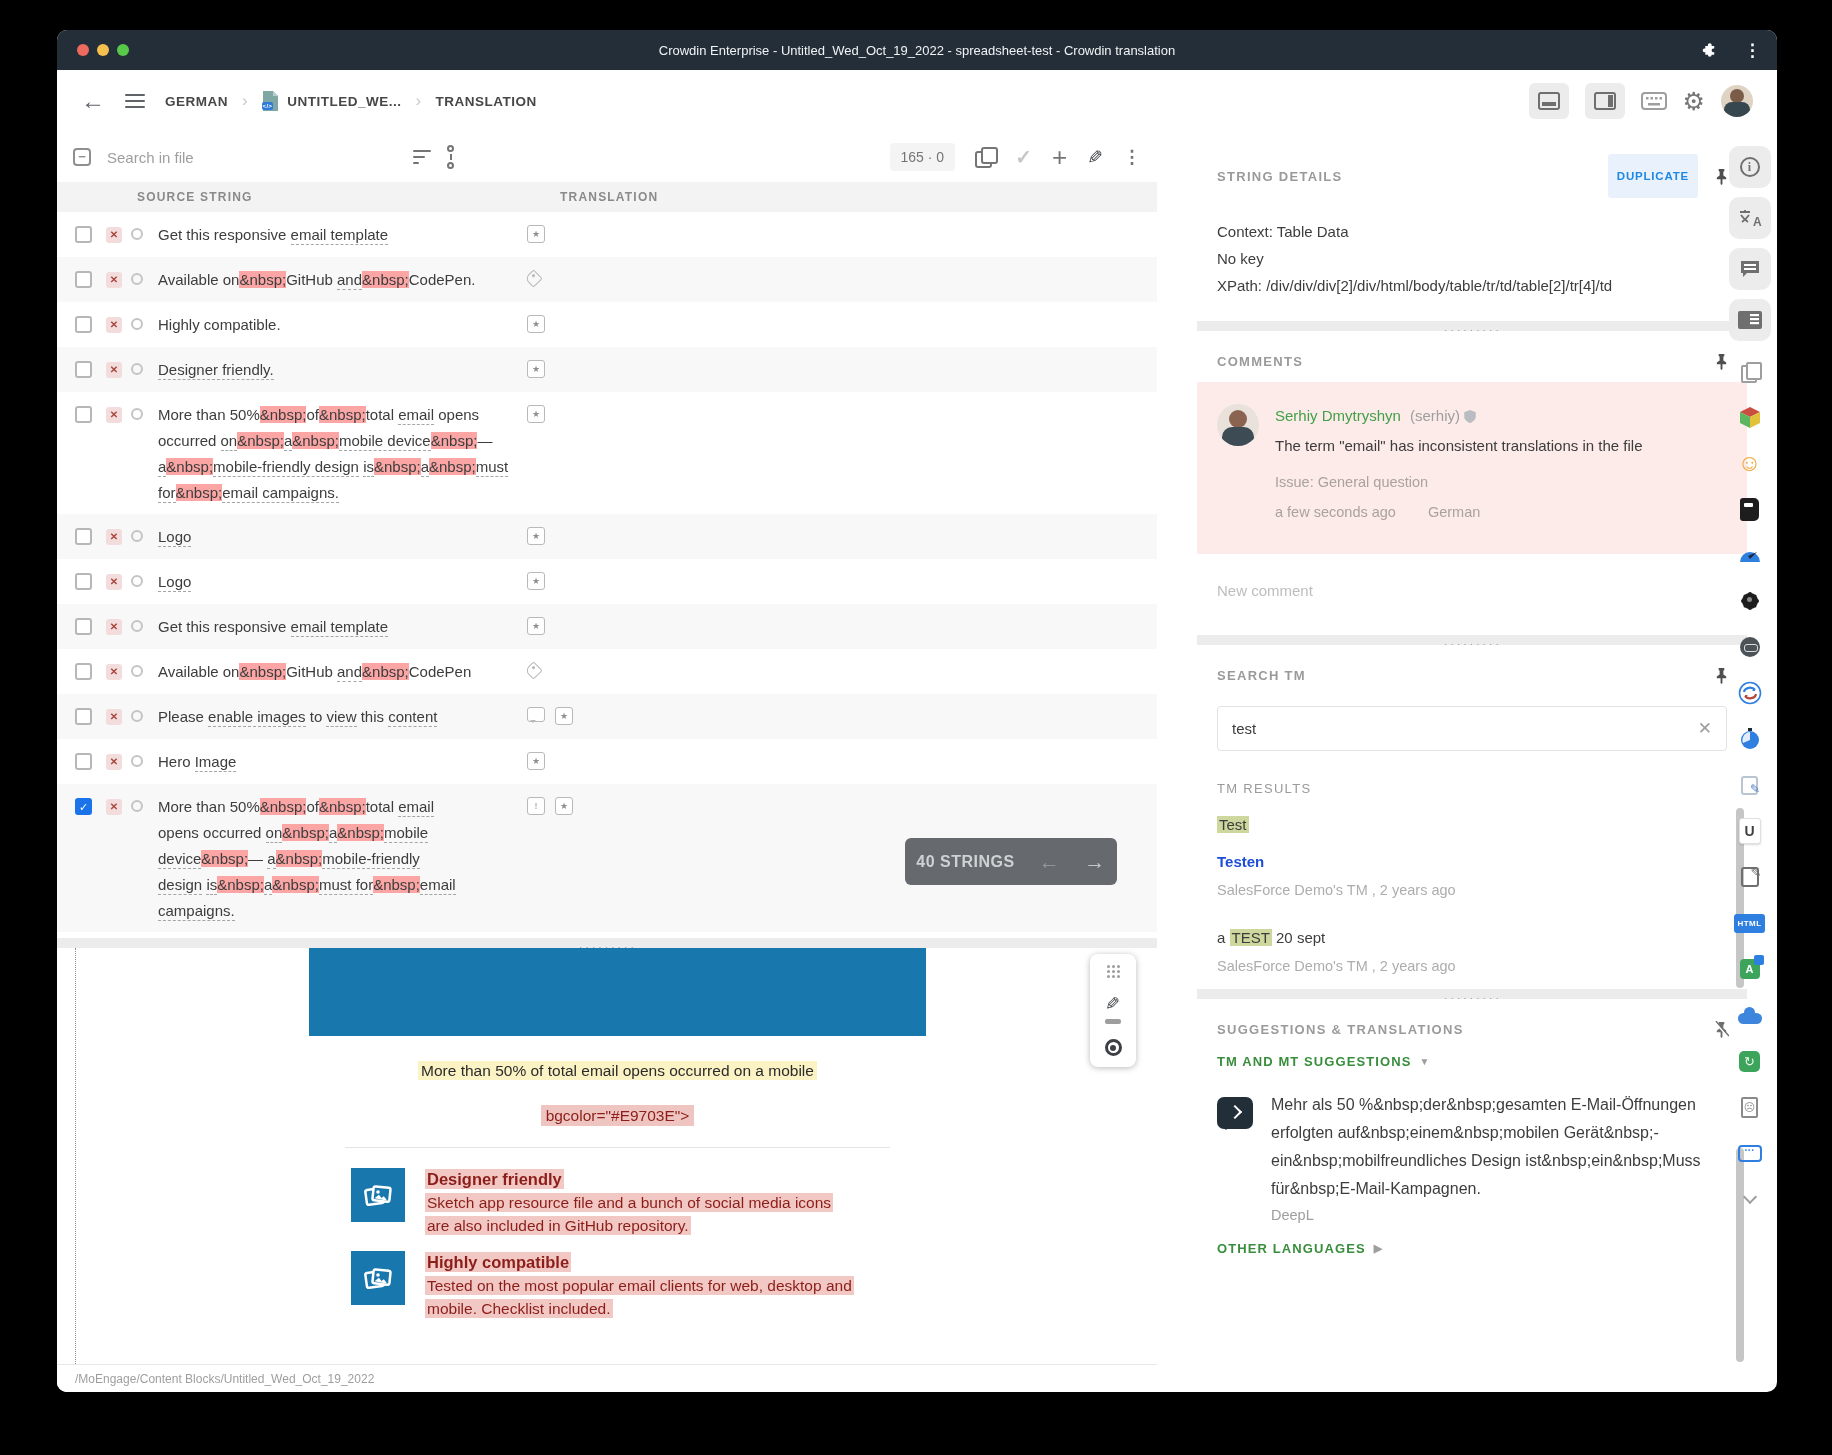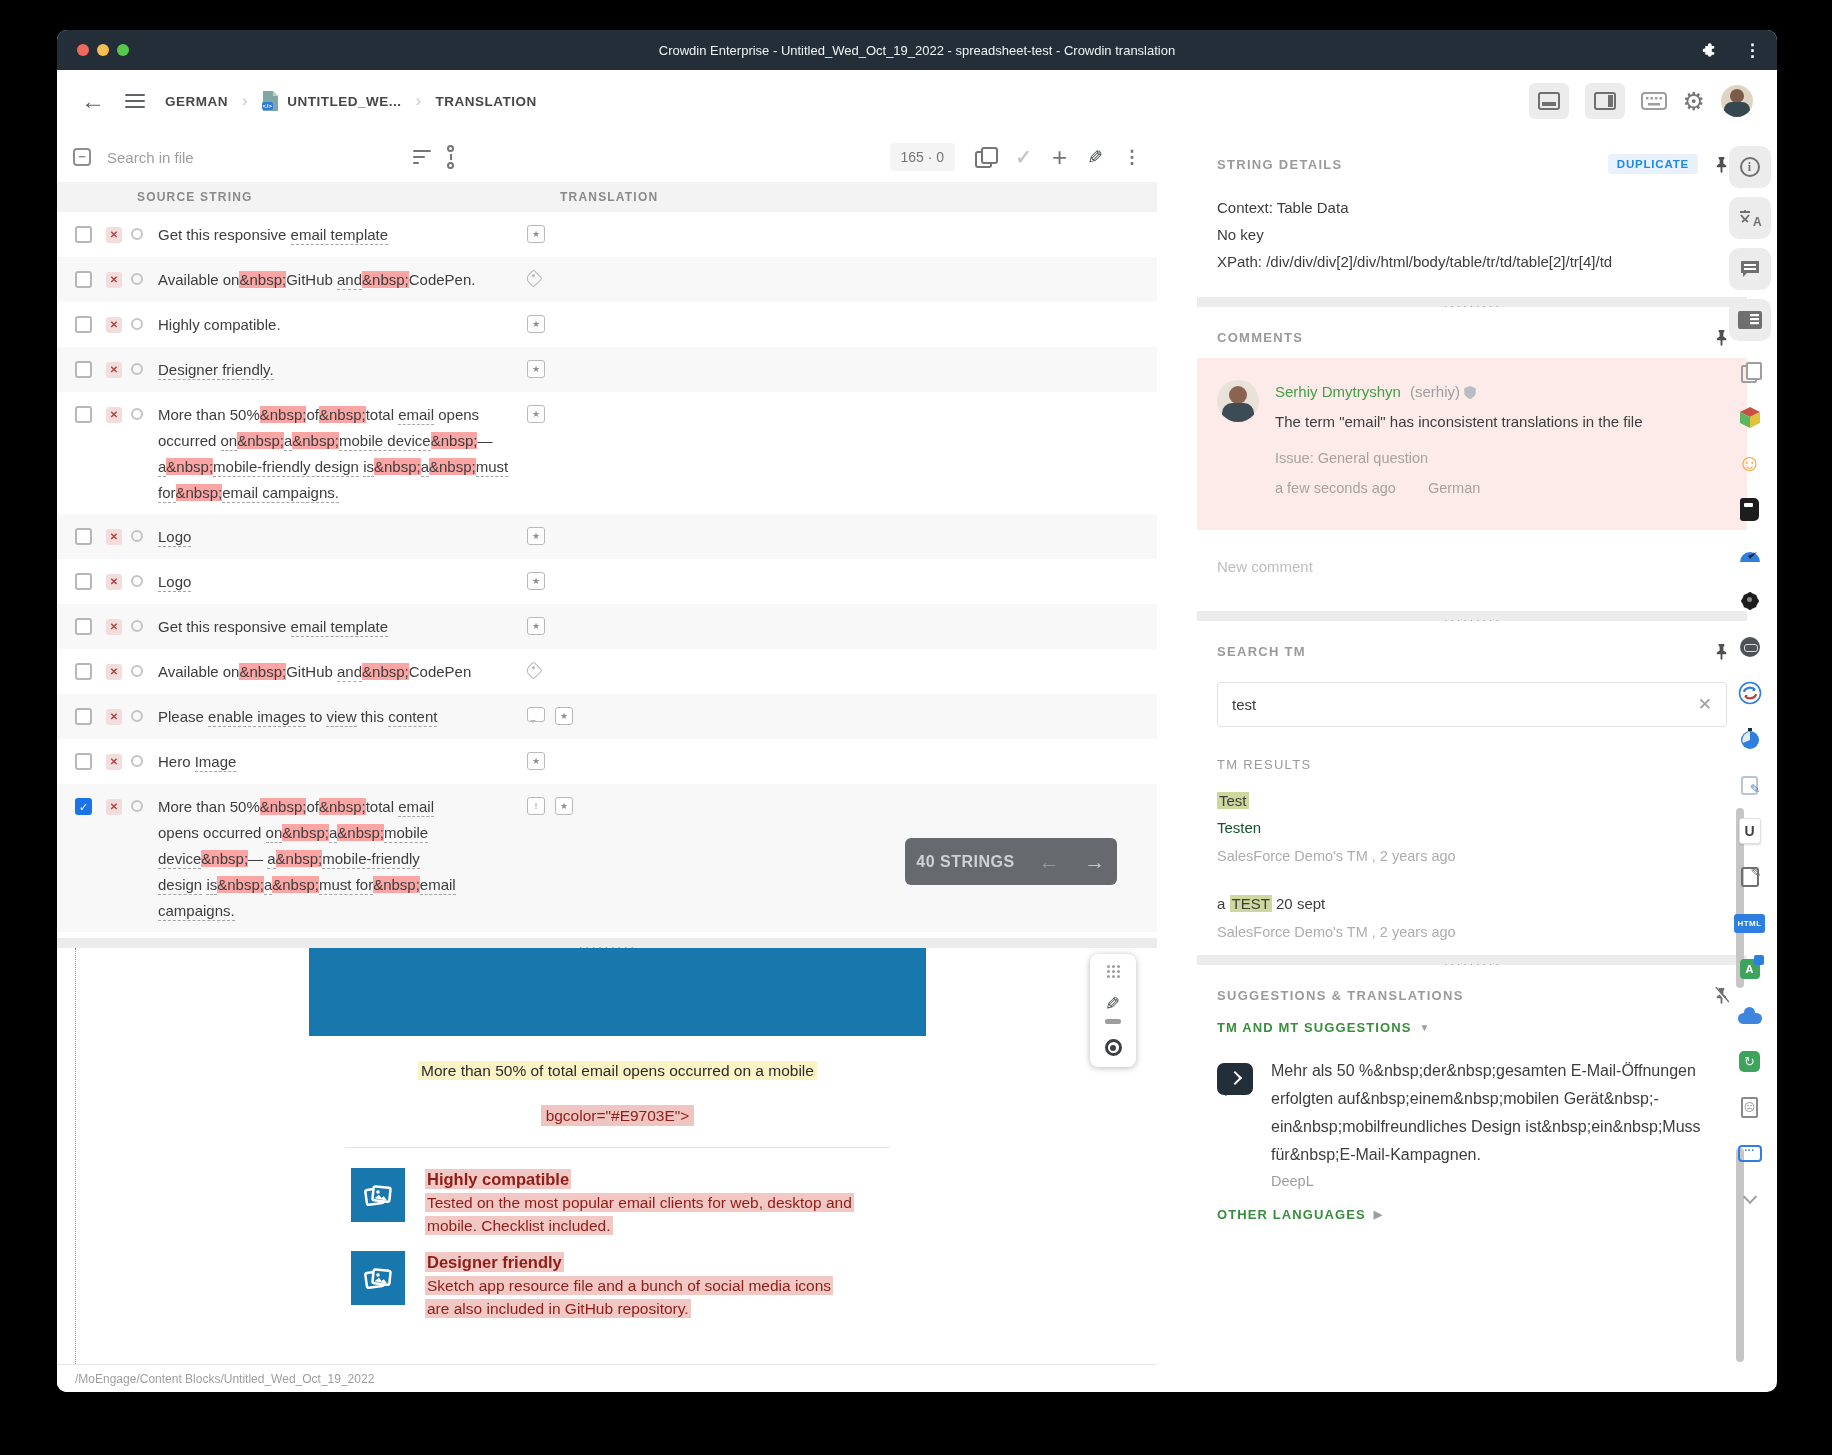--- a/index.html
+++ b/index.html
@@ -105,41 +105,41 @@
   .ft-pencil b{width:16px;height:5px;background:#9e9e9e;border-radius:2px}
   .ft-eye{width:17px;height:17px;border:3px solid #3c4043;border-radius:50%;position:relative}
   .ft-eye::after{content:"";position:absolute;left:2.5px;top:2.5px;width:6px;height:6px;border-radius:50%;background:#3c4043}
 
   .statusbar{position:absolute;bottom:0;left:0;width:1100px;height:28px;border-top:1px solid #e7e7e7;font-size:12px;color:#9e9e9e;display:flex;align-items:center;padding-left:18px;background:#fff}
 
   
   .rightpanel{position:absolute;left:1140px;top:102px;width:550px;bottom:0;background:#fff}
   .sec-hdr{display:flex;align-items:center;padding:22px 18px 12px 20px;font-size:13px;color:#9a9a9a;letter-spacing:1.3px;font-weight:bold}
   .hdr-right{margin-left:auto;display:flex;align-items:center;gap:16px}
-  .dup-pill{background:#e9f2fc;color:#1e88e5;font-size:11.5px;font-weight:bold;letter-spacing:.8px;padding:4px 9px;border-radius:3px}
+  .dup-pill{background:#e9f2fc;color:#1e88e5;font-size:11.5px;font-weight:bold;letter-spacing:.8px;padding:16px 9px;border-radius:3px}
   .det-body{padding:8px 20px 22px;font-size:15px;color:#3d3d3d;line-height:27px;font-weight:normal}
   .ccard{background:#fcebe9;padding:22px 20px 30px;display:flex;gap:16px}
   .cavatar{width:42px;height:42px;border-radius:50%;background:#e9e2da;position:relative;overflow:hidden;flex:none}
   .cavatar::before{content:"";position:absolute;left:12px;top:6px;width:18px;height:18px;border-radius:50%;background:#8a6450}
   .cavatar::after{content:"";position:absolute;left:5px;top:23px;width:32px;height:20px;border-radius:10px 10px 0 0;background:#3d4b54}
   .cbody{font-size:15px;line-height:24px}
   .cname{color:#43a047;font-weight:normal}
   .cuser{color:#9e9e9e;font-weight:normal;margin-left:5px}
   .ctext{color:#3d3d3d;margin-top:6px}
   .cissue{color:#a9a29e;margin-top:12px;font-size:14.5px}
   .cmeta{color:#a9a29e;margin-top:6px;font-size:14.5px}
   .cmeta b{font-weight:normal;margin-left:28px}
   .newcomment{padding:28px 20px 36px;color:#bdbdbd;font-size:15px}
   .tm-input{margin:10px 20px 0;height:45px;border:1px solid #e2e2e2;border-radius:4px;display:flex;align-items:center;padding:0 14px;font-size:15px;color:#3d3d3d}
   .tm-x{margin-left:auto;color:#9e9e9e;font-size:17px}
   .tm-res-h{padding:30px 20px 4px;font-size:13px;color:#9a9a9a;letter-spacing:1.3px;font-weight:normal}
   .tm-item{padding:12px 20px 10px;font-size:15px;line-height:25px}
   .tm-src{color:#3d3d3d}
   .tm-src .match{background:#cdd79e;padding:0 2px}
-  .tm-tgt{color:#14532d;font-weight:normal;margin-top:2px}
+  .tm-tgt{color:#1d4ed8;font-weight:bold;margin-top:12px}
   .tm-meta{color:#adadad;font-size:14.5px;margin-top:4px}
   .sg-group{padding:4px 20px 8px;color:#388e3c;font-size:13px;font-weight:bold;letter-spacing:1.1px;display:flex;align-items:center;gap:8px}
   .caret-down{color:#9e9e9e;font-size:10px}
   .sg-item{display:flex;gap:18px;padding:14px 20px 6px}
   .deepl-badge{width:36px;height:32px;background:#222f38;border-radius:7px;flex:none;position:relative;margin-top:6px}
   .deepl-badge::before{content:"";position:absolute;left:4px;bottom:-6px;border:5px solid transparent;border-top-color:#222f38}
   .deepl-badge::after{content:"";position:absolute;left:13px;top:10px;width:8px;height:8px;border-top:2.5px solid #fff;border-right:2.5px solid #fff;transform:rotate(45deg)}
   .sg-text{font-size:16px;line-height:28px;color:#3d3d3d;max-width:440px}
   .sg-engine{color:#9e9e9e;font-size:14.5px;margin-top:4px}
   .sg-other{padding:12px 20px;color:#388e3c;font-weight:bold;font-size:13px;letter-spacing:1.1px;display:flex;gap:8px;align-items:center}
@@ -402,32 +402,32 @@
         <div class="feats" id="feats">
             <div class="feat">
               <span class="fico">
                 <svg width="30" height="28" viewBox="0 0 30 28">
                   <rect x="3" y="8" width="17" height="15" rx="2" fill="none" stroke="#fff" stroke-width="2.5" transform="rotate(-8 11 15)"></rect>
                   <rect x="10" y="6" width="17" height="14" rx="2" fill="#1878ad" stroke="#fff" stroke-width="2.5" transform="rotate(6 18 13)"></rect>
                   <circle cx="15" cy="11" r="1.8" fill="#fff"></circle>
                   <path d="M12 18l4-4 3 3 2-2 3 3v1z" fill="#fff" transform="rotate(6 18 13)"></path>
                 </svg>
               </span>
-              <div class="ftxt"><b><span>Highly compatible</span></b><br><span class="fb">Tested on the most popular email clients for web, desktop and mobile. Checklist included.</span></div>
+              <div class="ftxt"><b><span>Designer friendly</span></b><br><span class="fb">Sketch app resource file and a bunch of social media icons are also included in GitHub repository.</span></div>
             </div>
             <div class="feat">
               <span class="fico">
                 <svg width="30" height="28" viewBox="0 0 30 28">
                   <rect x="3" y="8" width="17" height="15" rx="2" fill="none" stroke="#fff" stroke-width="2.5" transform="rotate(-8 11 15)"></rect>
                   <rect x="10" y="6" width="17" height="14" rx="2" fill="#1878ad" stroke="#fff" stroke-width="2.5" transform="rotate(6 18 13)"></rect>
                   <circle cx="15" cy="11" r="1.8" fill="#fff"></circle>
                   <path d="M12 18l4-4 3 3 2-2 3 3v1z" fill="#fff" transform="rotate(6 18 13)"></path>
                 </svg>
               </span>
-              <div class="ftxt"><b><span>Designer friendly</span></b><br><span class="fb">Sketch app resource file and a bunch of social media icons are also included in GitHub repository.</span></div>
+              <div class="ftxt"><b><span>Highly compatible</span></b><br><span class="fb">Tested on the most popular email clients for web, desktop and mobile. Checklist included.</span></div>
             </div>
           </div>
 
       </div>
       <div class="float-tools">
         <span class="dot9"></span>
         <span class="ft-pencil">
             <i>✎</i>
             <b></b>
           </span>

